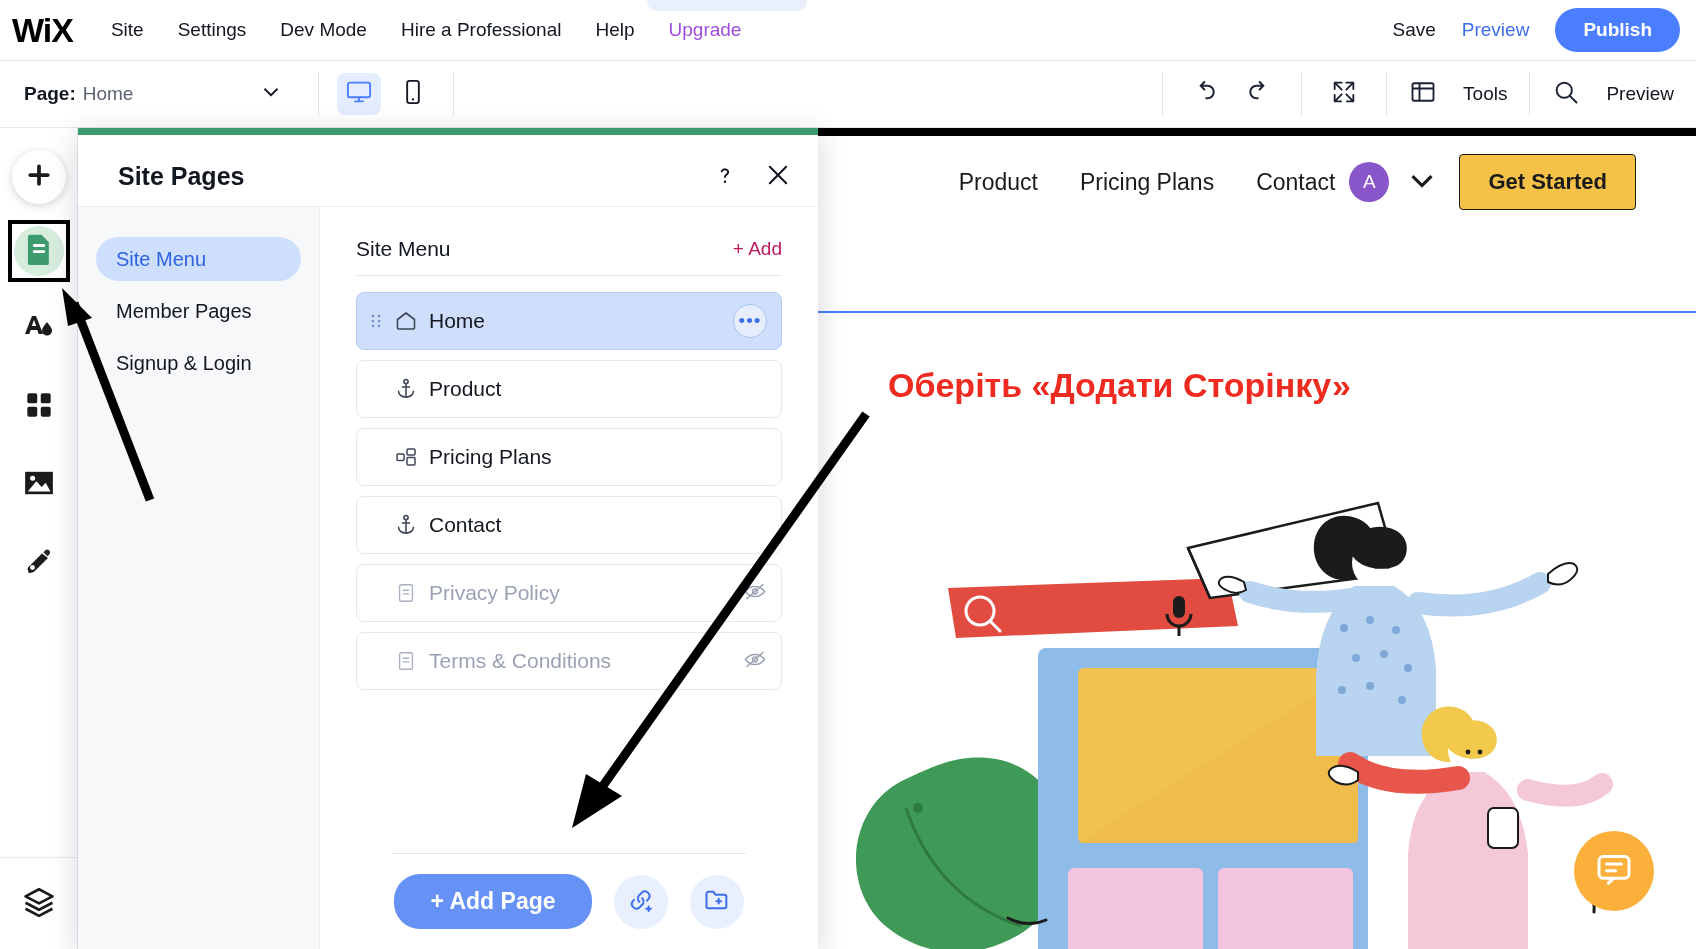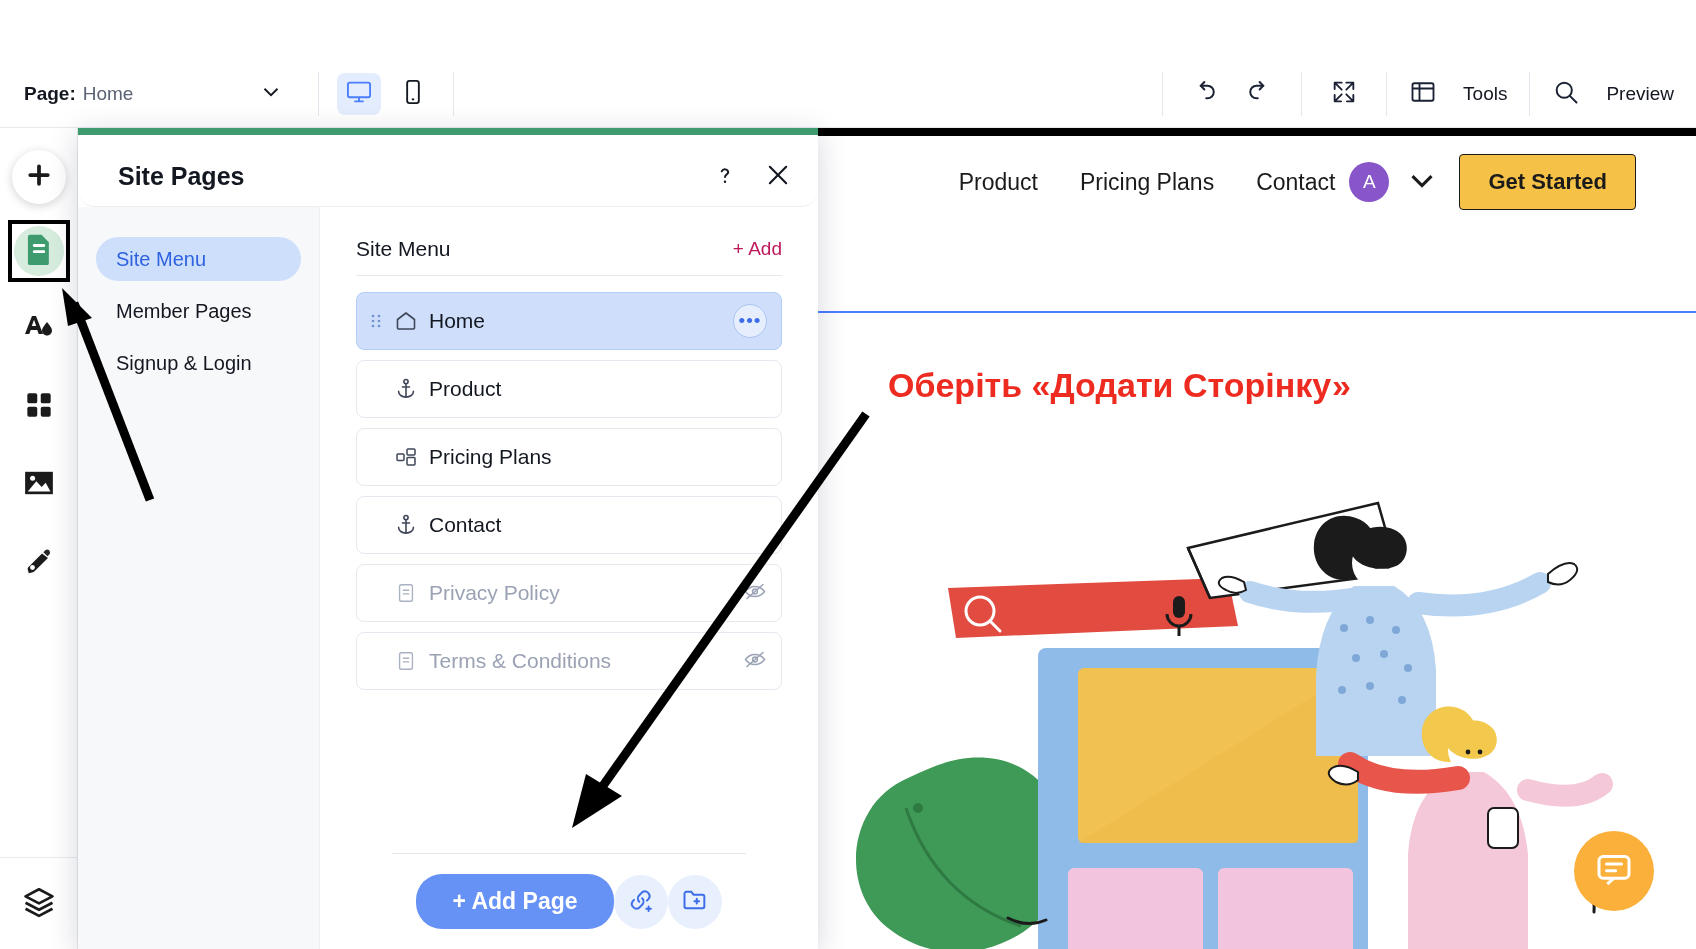--- a/index.html
+++ b/index.html
@@ -138,21 +138,20 @@
   
   .panel {
     position: absolute; left: 78px; top: 128px; width: 740px; height: 821px;
     background: #fff; box-shadow: 0 6px 28px rgba(20,30,60,.18); z-index: 40;
     display: flex; flex-direction: column;
   }
   .panel-green { height: 7px; background: #3e9b6d; width: 100%; }
   .panel-head {
     height: 72px; display: flex; align-items: center; padding: 12px 26px 0 40px;
     border-bottom: 1px solid #eceef2;
-    border-radius: 17px;
   }
   .panel-title { font-size: 25px; font-weight: 700; color: #131720; }
   .panel-head-actions { margin-left: auto; display: flex; align-items: center; gap: 26px; }
   .pi { cursor: pointer; color: #131720; }
   .panel-body { flex: 1; display: flex; min-height: 0; }
 
   .panel-nav {
     width: 242px; background: #f7f8fa; padding-top: 30px; flex-shrink: 0;
     border-right: 1px solid #eceef2;
   }
@@ -184,21 +183,21 @@
   .prow-label { font-size: 21px; color: #131720; margin-left: 8px; }
   .prow-right { margin-left: auto; display: flex; align-items: center; gap: 10px; }
   .dots-btn {
     width: 34px; height: 34px; border-radius: 50%; border: 1px solid #a9c4f2;
     background: #e6eefd; color: #3d6de8;
     display: flex; align-items: center; justify-content: center;
     font-size: 19px; letter-spacing: 1px; cursor: pointer;
   }
   .panel-foot {
     height: 96px; border-top: 1px solid #e4e8ef; margin: 0 36px;
-    display: flex; align-items: center; justify-content: center; 
+    display: flex; align-items: center; justify-content: center; gap: 22px;
   }
   .addpage-btn {
     background: #6691f5; color: #fff; border: none; border-radius: 26px;
     font-size: 23px; font-weight: 600; padding: 14px 36px; cursor: pointer;
   }
   .round-btn {
     width: 54px; height: 54px; border-radius: 50%; background: #e9f0fd;
     display: flex; align-items: center; justify-content: center; cursor: pointer; color: #3d6de8;
   }
 
@@ -209,20 +208,39 @@
   }
   .anno-left { left: 54px; top: 571px; width: 330px; }
   .anno-right { left: 888px; top: 363px; }
   .arrow-svg { position: absolute; left: 0; top: 0; z-index: 55; pointer-events: none; }
 </style>
 </head>
 <body>
 
 <div id="root">
 
+  <div class="topbar">
+    <div class="wix-logo">WiX</div>
+    <div class="topmenu">
+      <div class="topmenu-item">Site</div>
+      <div class="topmenu-item">Settings</div>
+      <div class="topmenu-item">Dev Mode</div>
+      <div class="topmenu-item">Hire a Professional</div>
+      <div class="topmenu-item">Help</div>
+      <div class="upgrade-wrap">
+        <div class="upgrade-pill"></div>
+        <div class="topmenu-item upgrade">Upgrade</div>
+      </div>
+    </div>
+    <div class="topbar-right">
+      <div class="t-save">Save</div>
+      <div class="t-preview">Preview</div>
+      <button class="t-publish">Publish</button>
+    </div>
+  </div>
 
   <div class="secondbar">
     <div class="page-select">
       <span class="page-label">Page:</span>
       <span class="page-value">Home</span>
       <span class="chev">
         <svg width="26" height="26" viewBox="0 0 24 24" fill="none" stroke="#131720" stroke-width="1.7">
             <path d="M6 9l6 6 6-6"></path>
           </svg>
       </span>

